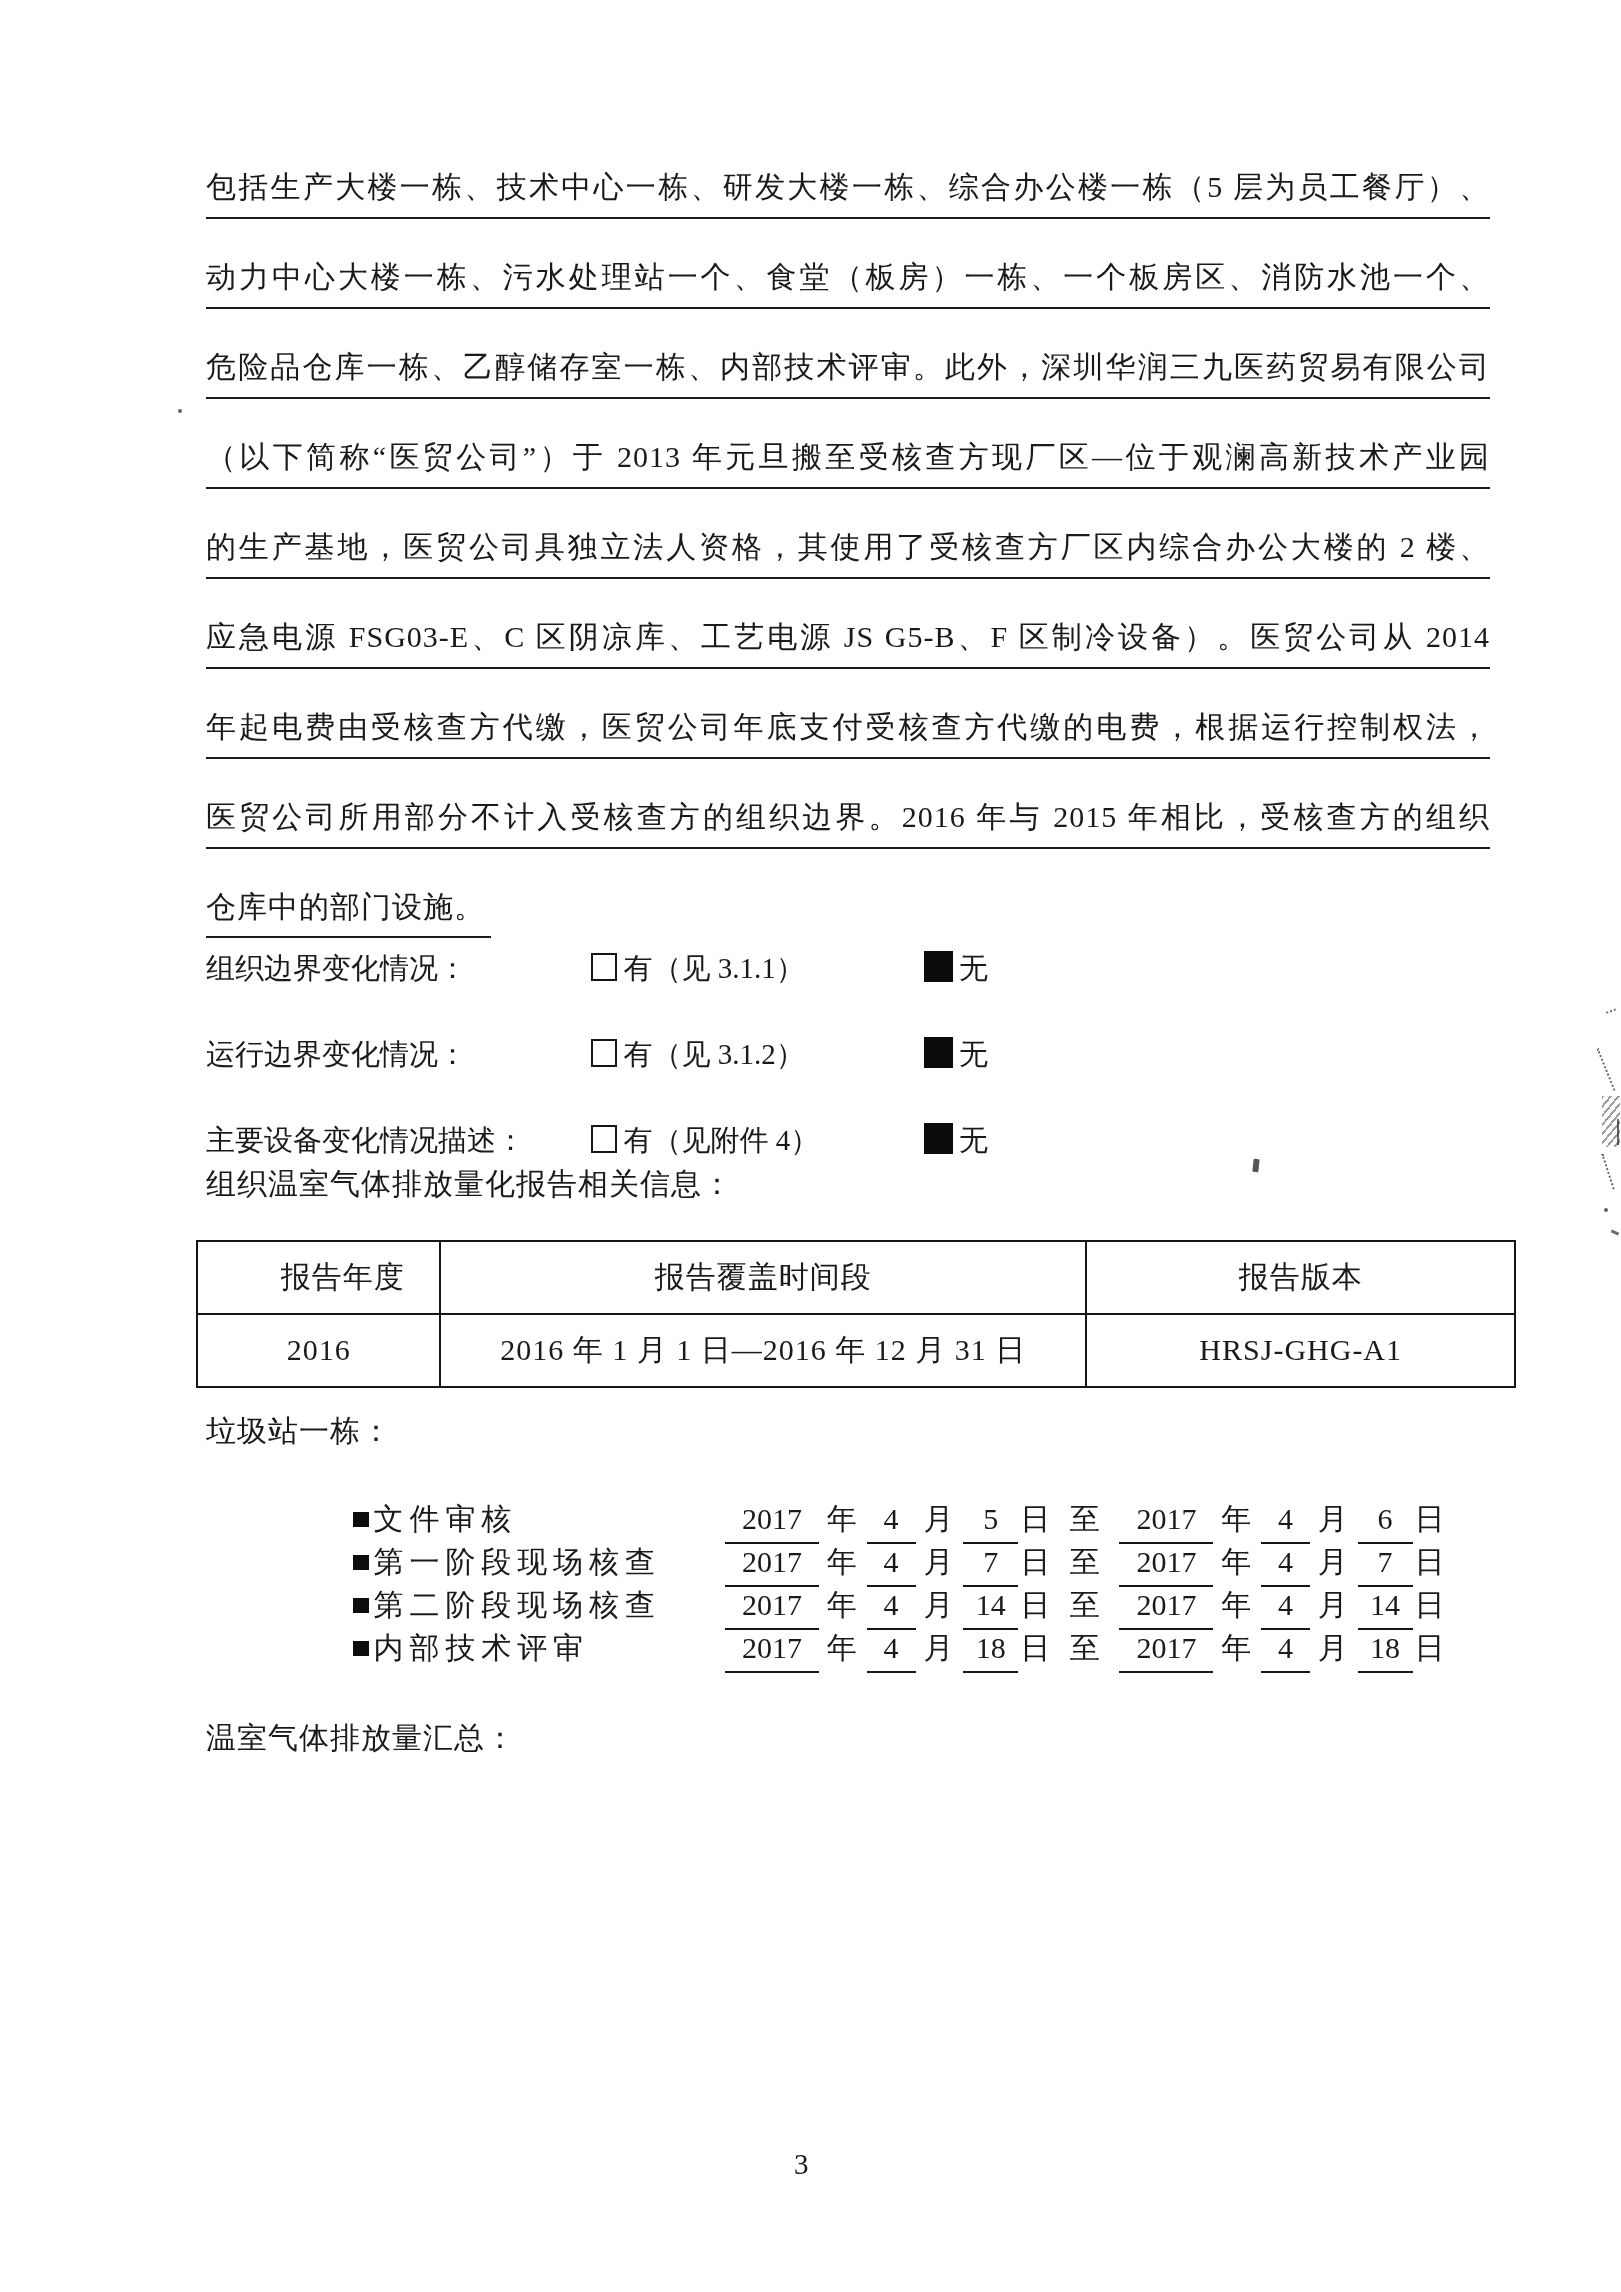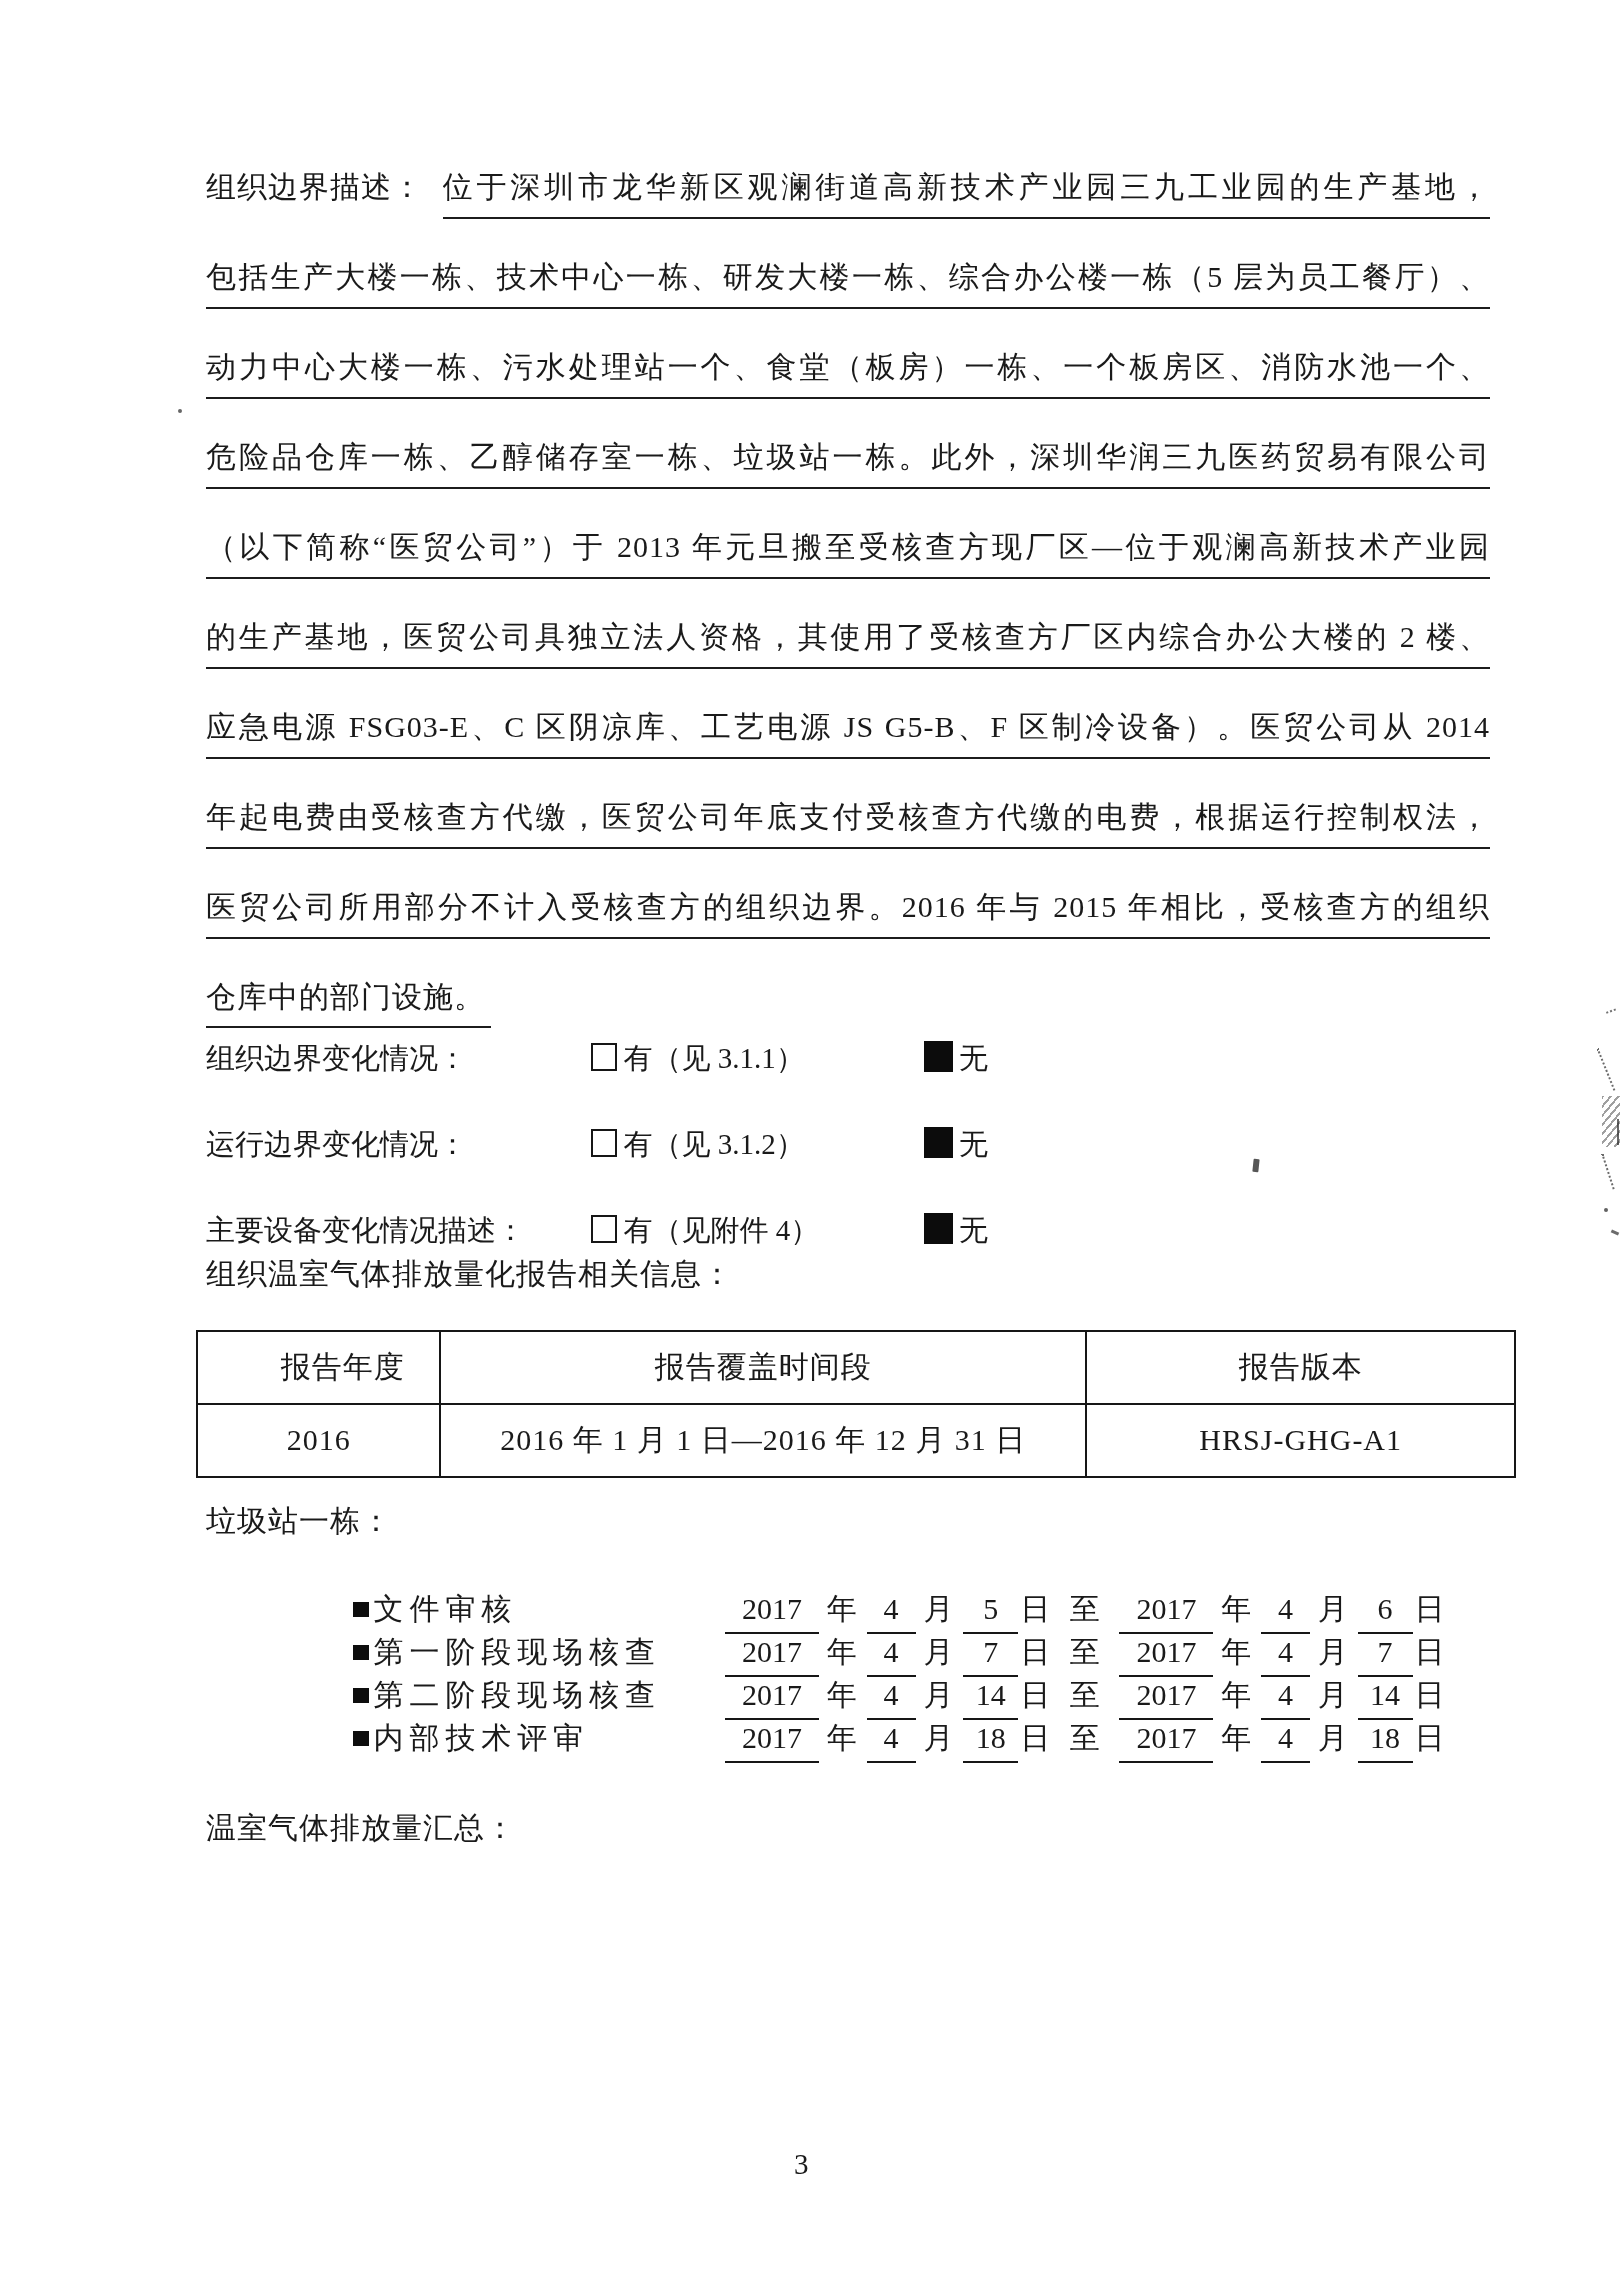--- a/index.html
+++ b/index.html
@@ -170,27 +170,23 @@
   .art-edge-line { left: 1617px; top: 1119px; width: 2px; height: 25.5px; background: #333; }
   .art-edge-dots2 { left: 1607px; top: 1153px; width: 0; height: 37px; border-left: 2.9px dotted #3a3a3a; transform: rotate(-18deg); }
   .art-edge-dot { left: 1604px; top: 1208px; width: 3.9px; height: 3.9px; background: #2e2e2e; border-radius: 50%; }
   .art-edge-tick { left: 1611px; top: 1231px; width: 7.8px; height: 2.9px; background: #3a3a3a; transform: rotate(25deg); }
 </style>
 </head>
 <body>
 
 <div class="page">
 
-  <div class="pline first">
-    <span class="blabel">组织边界描述：</span>
-    <span class="bl-text">位于深圳市龙华新区观澜街道高新技术产业园三九工业园的生产基地，</span>
-  </div>
   <div class="pline">包括生产大楼一栋、技术中心一栋、研发大楼一栋、综合办公楼一栋（5 层为员工餐厅）、</div>
   <div class="pline">动力中心大楼一栋、污水处理站一个、食堂（板房）一栋、一个板房区、消防水池一个、</div>
-  <div class="pline">危险品仓库一栋、乙醇储存室一栋、垃圾站一栋。此外，深圳华润三九医药贸易有限公司</div>
+  <div class="pline">危险品仓库一栋、乙醇储存室一栋、内部技术评审。此外，深圳华润三九医药贸易有限公司</div>
   <div class="pline">（以下简称“医贸公司”）于 2013 年元旦搬至受核查方现厂区—位于观澜高新技术产业园</div>
   <div class="pline">的生产基地，医贸公司具独立法人资格，其使用了受核查方厂区内综合办公大楼的 2 楼、</div>
   <div class="pline">应急电源 FSG03-E、C 区阴凉库、工艺电源 JS G5-B、F 区制冷设备）。医贸公司从 2014</div>
   <div class="pline">年起电费由受核查方代缴，医贸公司年底支付受核查方代缴的电费，根据运行控制权法，</div>
   <div class="pline">医贸公司所用部分不计入受核查方的组织边界。2016 年与 2015 年相比，受核查方的组织</div>
   <div class="pline last">
     <span class="short-underline">仓库中的部门设施。</span>
   </div>
 
   <div class="chrow">

